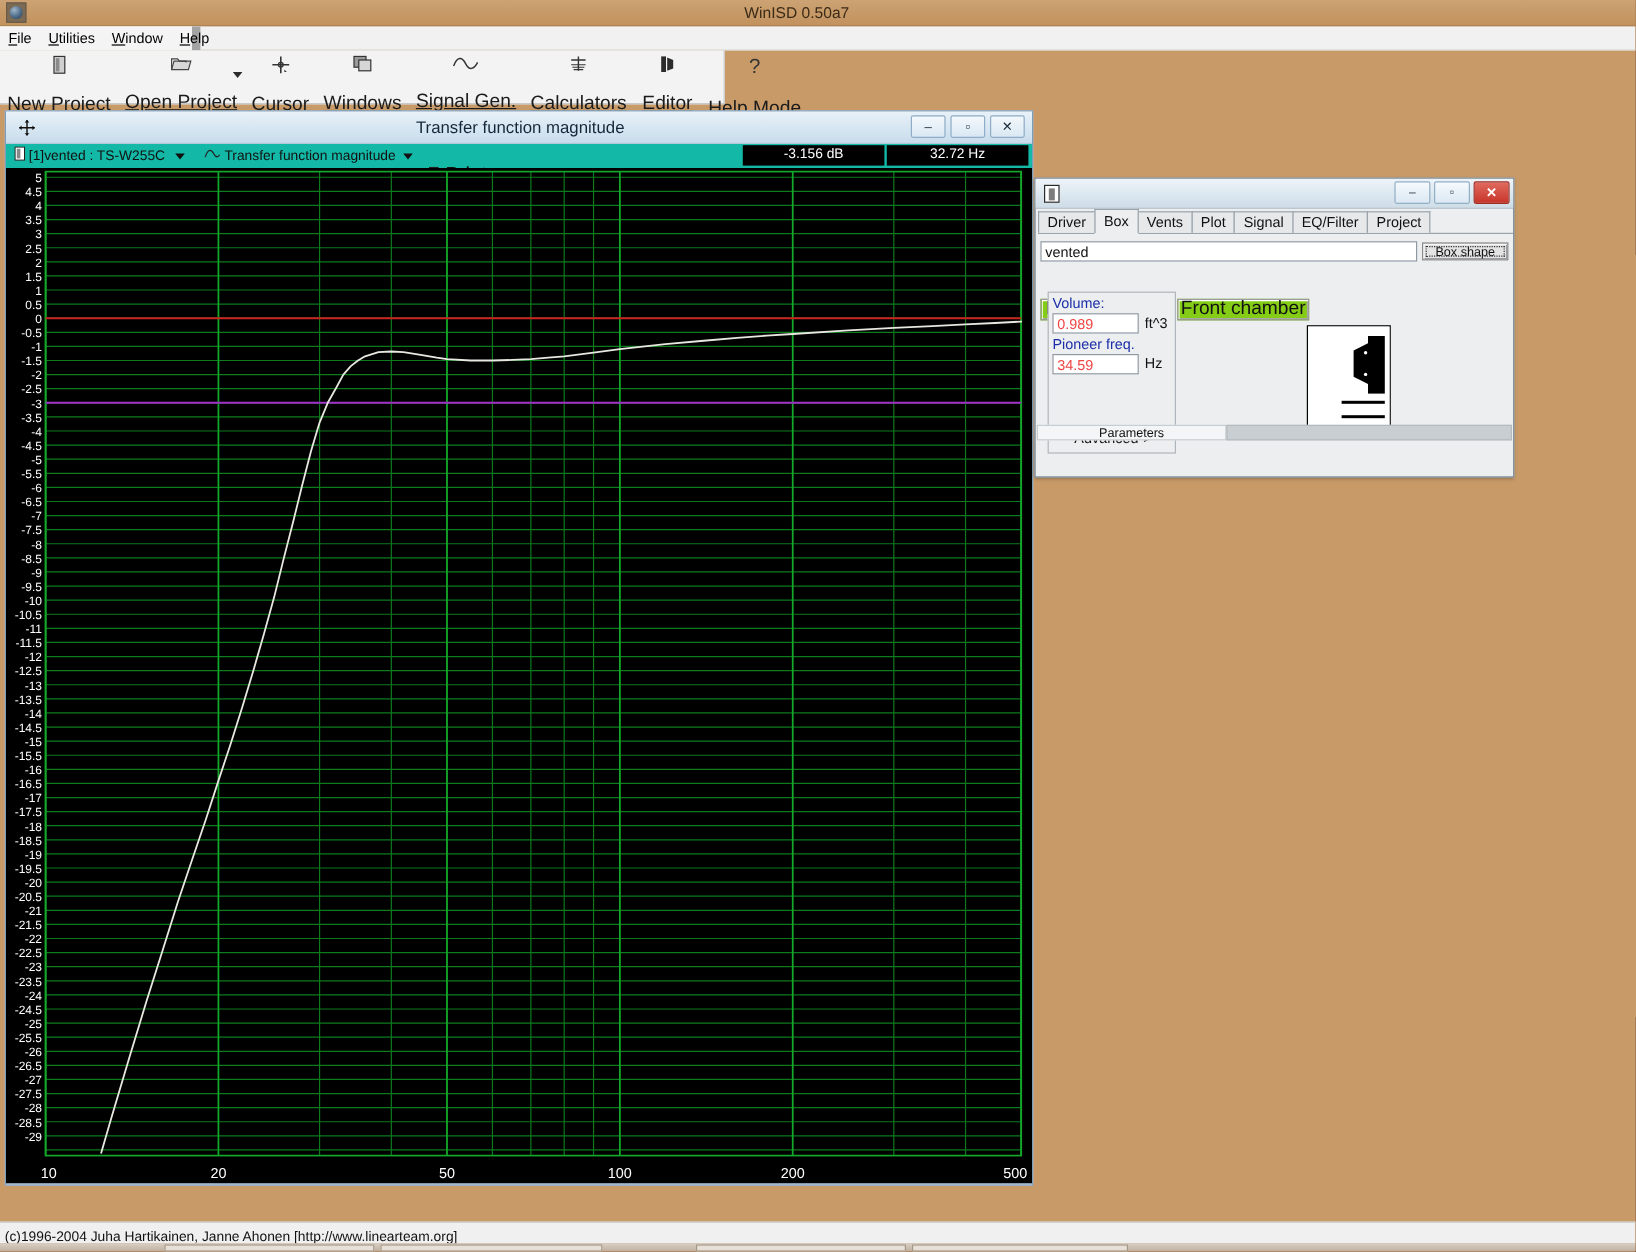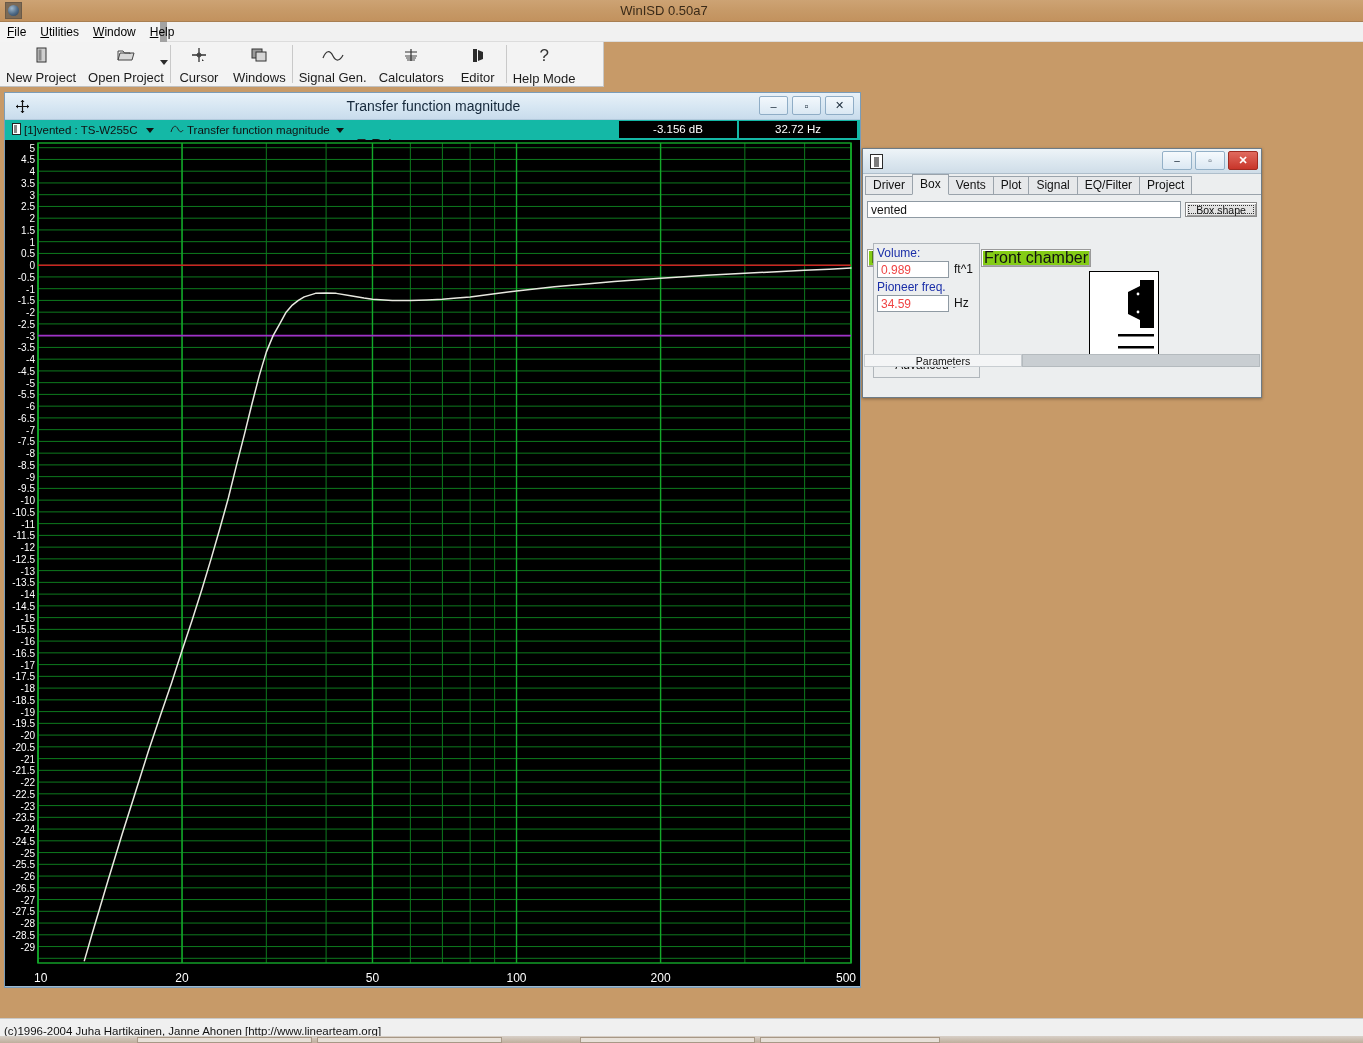--- a/index.html
+++ b/index.html
@@ -75,21 +75,21 @@
   .tb-btn {
     position: relative;
     display: flex; flex-direction: column; align-items: center; justify-content: flex-start;
     min-width: 56px; padding: 4px 6px 0 6px; height: 43px;
     cursor: default;
   }
   .tb-ico {
     height: 19px; display: flex; align-items: center; justify-content: center;
     font-size: 15px; color: #333;
   }
-  .tb-lbl { font-size: 13px; color: #1b1b1b; margin-top: 6px; white-space: nowrap; }
+  .tb-lbl { font-size: 16px; color: #1b1b1b; margin-top: 17px; white-space: nowrap; text-decoration: underline; }
   .tb-drop {
     position: absolute; right: 2px; top: 18px;
     width: 0; height: 0;
     border-left: 4px solid transparent; border-right: 4px solid transparent;
     border-top: 5px solid #2b2b2b;
   }
 
   
   .chartwin {
     position: absolute; left: 4px; top: 92px;
@@ -666,21 +666,21 @@
       </div>
 
       <div class="pd-chamber-row">
         <div class="chamber-btn">Rear chamber</div>
         <div class="chamber-btn">Front chamber</div>
       </div>
 
       <div class="pd-panel">
         <div class="pd-field-label">Volume:</div>
         <div>
-          <span class="pd-input">0.989</span><span class="pd-unit">ft^1</span>
+          <span class="pd-input">0.989</span><span class="pd-unit">ft^3</span>
         </div>
         <div class="pd-field-label">Pioneer freq.</div>
         <div>
           <span class="pd-input">34.59</span><span class="pd-unit">Hz</span>
         </div>
         <div class="pd-advanced">Advanced-&gt;</div>
       </div>
 
       <div class="pd-boxpic">
         <svg width="68" height="86" viewBox="0 0 68 86">

